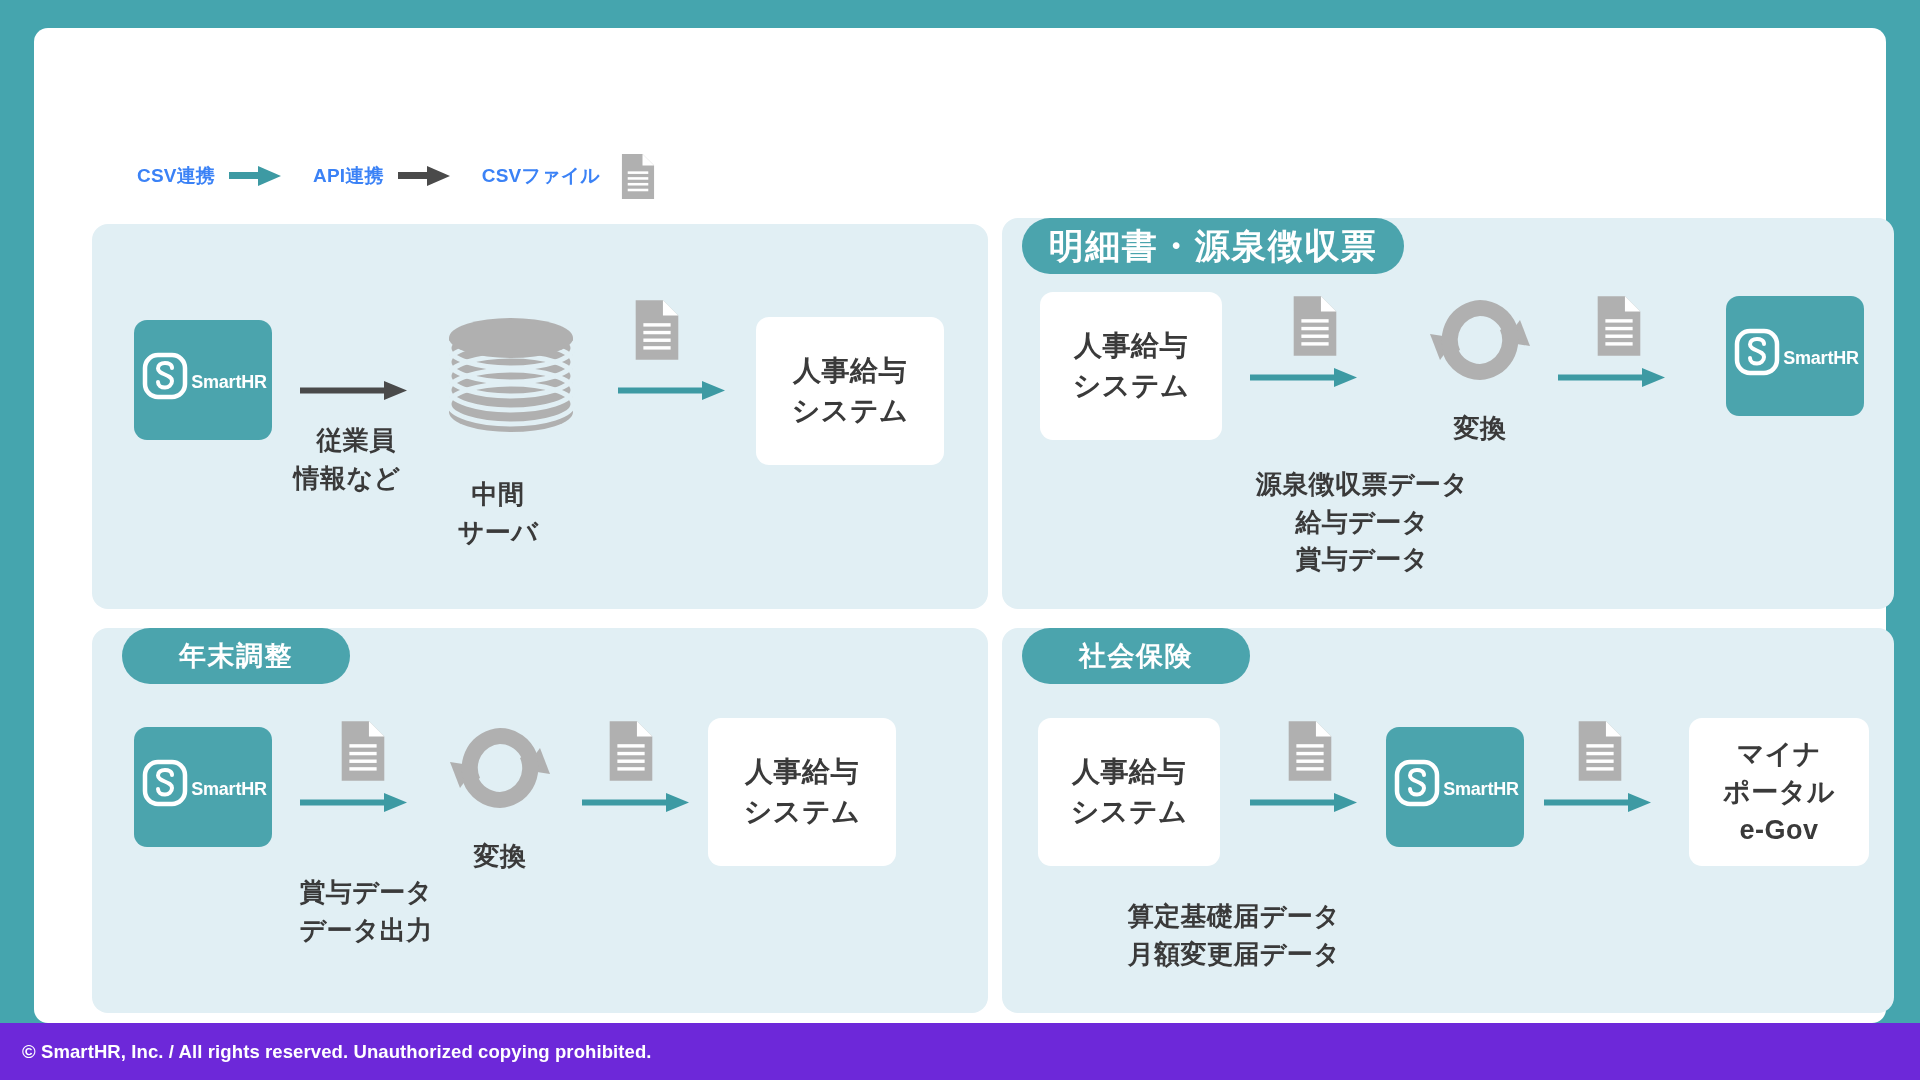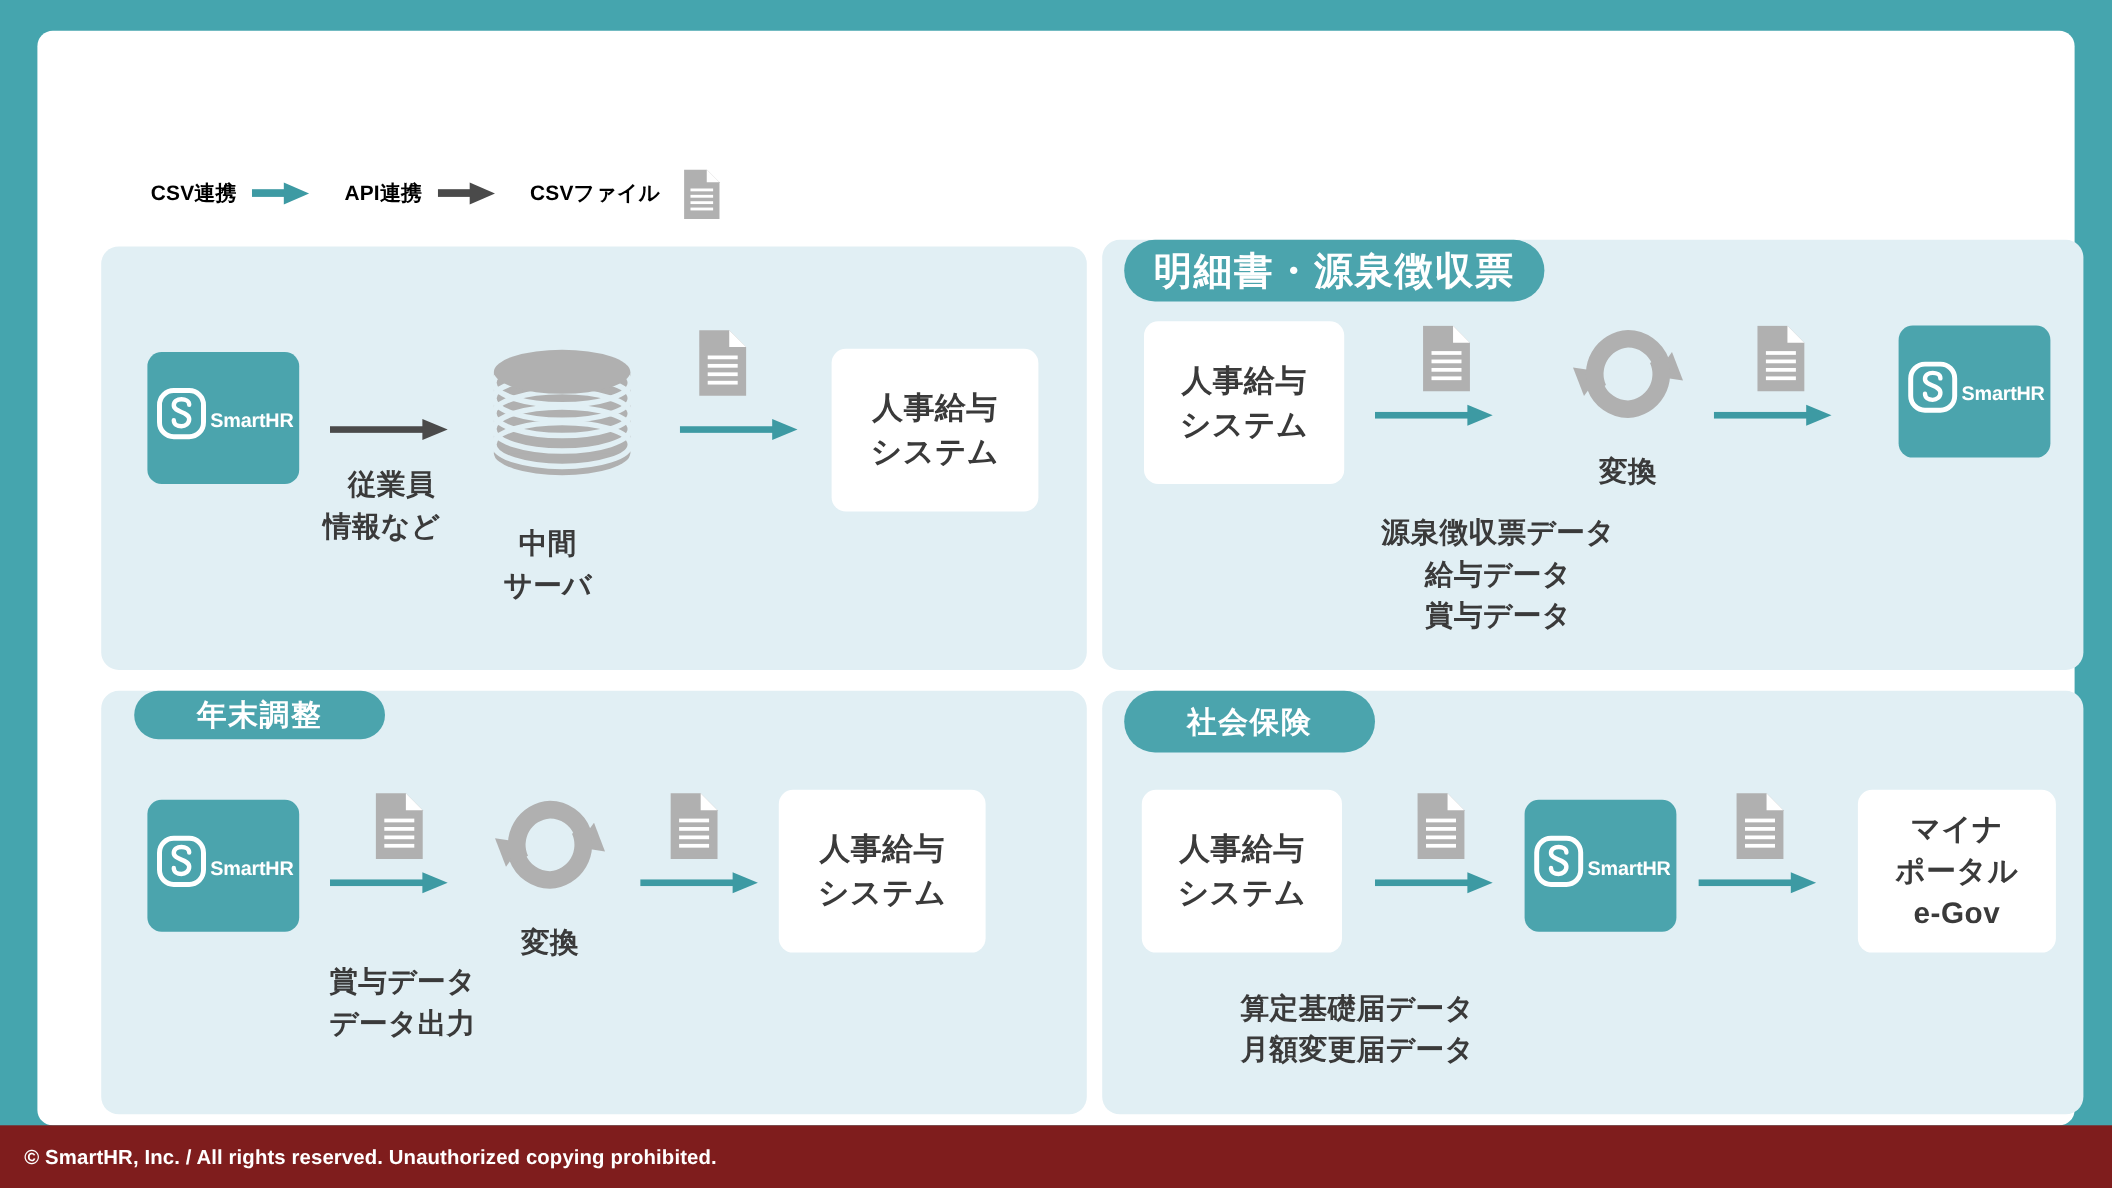--- a/index.html
+++ b/index.html
@@ -28,21 +28,21 @@
     border-radius: 14px;
   }
 
   
   #footer {
     position: absolute;
     left: 0;
     bottom: 0;
     width: 1920px;
     height: 57px;
-    background: #7f1d1d;
+    background: #6d28d9;
     display: flex;
     align-items: center;
   }
   #footer .copy {
     color: #ffffff;
     font-size: 18.5px;
     font-weight: bold;
     letter-spacing: 0.1px;
     margin-left: 22px;
     white-space: nowrap;
@@ -57,21 +57,21 @@
     align-items: center;
     height: 40px;
   }
   .legend-item {
     display: flex;
     align-items: center;
   }
   .legend-label {
     font-size: 19px;
     font-weight: bold;
-    color: #000000;
+    color: #3b82f6;
     white-space: nowrap;
     letter-spacing: 0.2px;
   }
 
   
   .lg-arrow {
     width: 52px;
     height: 22px;
     margin: 0 12px 0 14px;
     display: block;
@@ -97,21 +97,21 @@
     font-weight: bold;
     display: flex;
     align-items: center;
     justify-content: center;
     letter-spacing: 1.5px;
     white-space: nowrap;
     z-index: 5;
   }
   #pill-hr      { left: 88px;  top: 196px; width: 228px; height: 56px; font-size: 27px; }
   #pill-payslip { left: 988px; top: 190px; width: 382px; height: 56px; font-size: 35px; }
-  #pill-nencho  { left: 88px;  top: 600px; width: 228px; height: 44px; font-size: 27px; }
+  #pill-nencho  { left: 88px;  top: 600px; width: 228px; height: 56px; font-size: 27px; }
   #pill-shaho   { left: 988px; top: 600px; width: 228px; height: 56px; font-size: 27px; }
 
   
   .node {
     position: absolute;
     display: flex;
     flex-direction: column;
     align-items: center;
     justify-content: center;
   }

